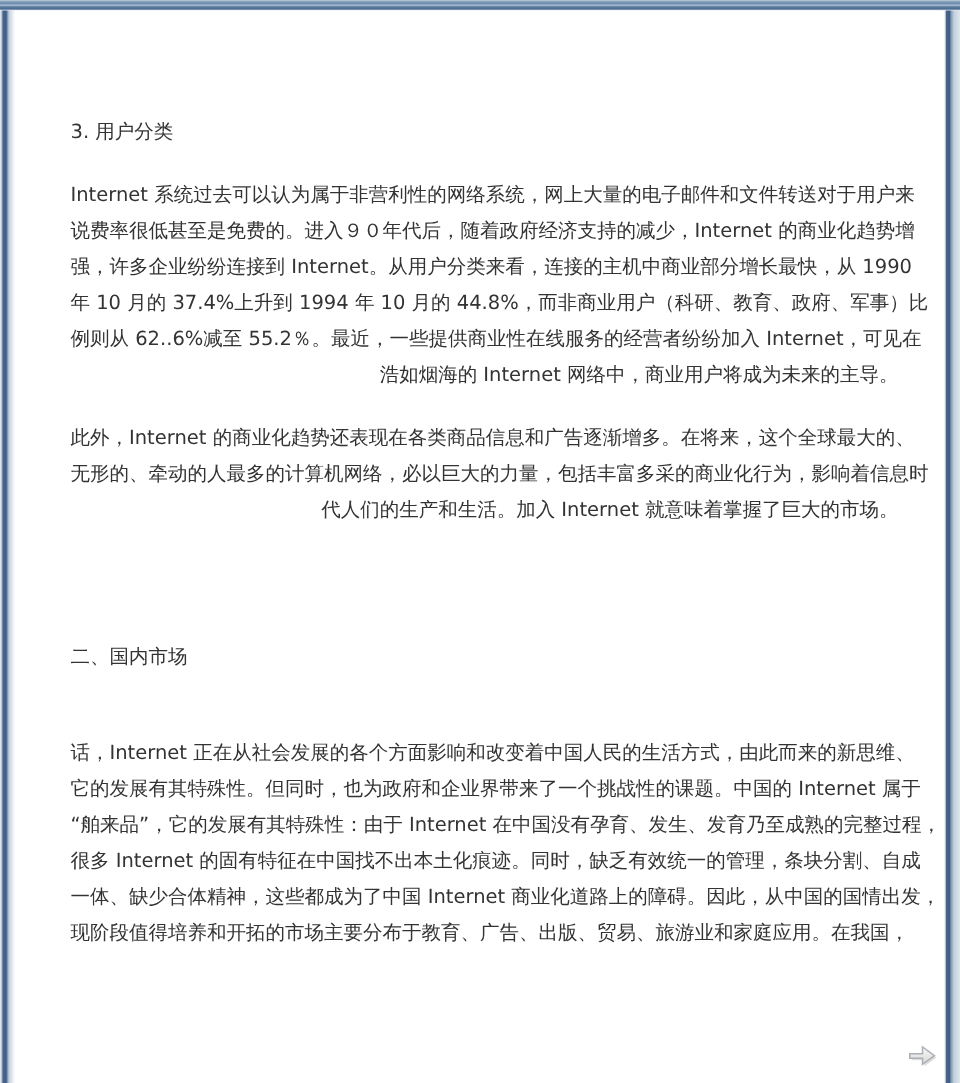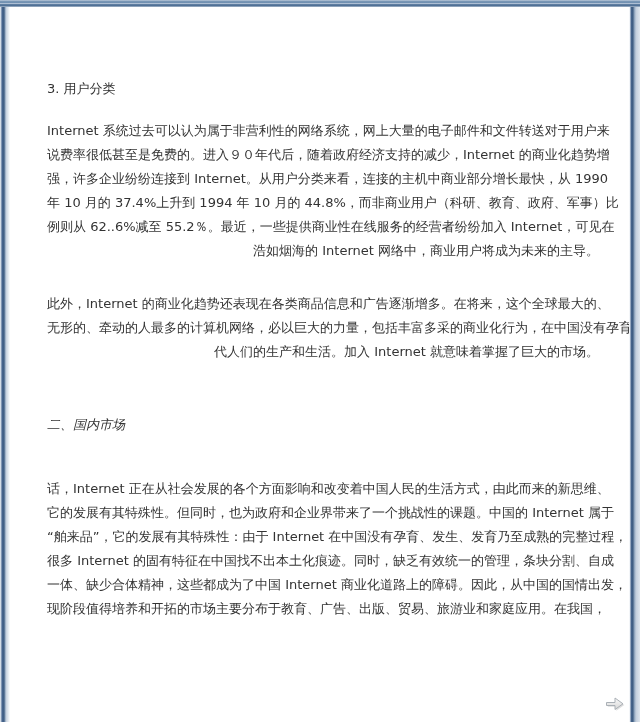--- a/index.html
+++ b/index.html
@@ -46,22 +46,22 @@
     overflow: hidden;
     color: #333333;
     font-size: 13px;
     line-height: 24px;
   }
   .heading { line-height: 24px; white-space: nowrap; }
   .para { }
   .line { line-height: 24px; white-space: nowrap; text-align: right; }
   .line.indent { text-indent: 2em; }
   .m18 { margin-top: 18px; }
-  .m13 { margin-top: 29px; }
-  .m49 { margin-top: 49px; font-style: italic; }
+  .m13 { margin-top: 18px; }
+  .m49 { margin-top: 74px; }
   .m40 { margin-top: 40px; }
   
   .next-arrow {
     position: absolute;
     left: 604px; top: 694px;
     width: 22px; height: 19px;
     cursor: pointer;
   }
 </style>
 </head>
@@ -79,21 +79,21 @@
     <div class="line">Internet 系统过去可以认为属于非营利性的网络系统，网上大量的电子邮件和文件转送对于用户来</div>
     <div class="line">说费率很低甚至是免费的。进入９０年代后，随着政府经济支持的减少，Internet 的商业化趋势增</div>
     <div class="line">强，许多企业纷纷连接到 Internet。从用户分类来看，连接的主机中商业部分增长最快，从 1990</div>
     <div class="line">年 10 月的 37.4%上升到 1994 年 10 月的 44.8%，而非商业用户（科研、教育、政府、军事）比</div>
     <div class="line">例则从 62..6%减至 55.2％。最近，一些提供商业性在线服务的经营者纷纷加入 Internet，可见在</div>
     <div class="line">浩如烟海的 Internet 网络中，商业用户将成为未来的主导。</div>
   </div>
 
   <div class="para m13">
     <div class="line">此外，Internet 的商业化趋势还表现在各类商品信息和广告逐渐增多。在将来，这个全球最大的、</div>
-    <div class="line">无形的、牵动的人最多的计算机网络，必以巨大的力量，包括丰富多采的商业化行为，在中国没有孕育</div>
+    <div class="line">无形的、牵动的人最多的计算机网络，必以巨大的力量，包括丰富多采的商业化行为，影响着信息时</div>
     <div class="line">代人们的生产和生活。加入 Internet 就意味着掌握了巨大的市场。</div>
   </div>
 
   <div class="heading m49">二、国内市场</div>
 
   <div class="para m40">
     <div class="line">话，Internet 正在从社会发展的各个方面影响和改变着中国人民的生活方式，由此而来的新思维、</div>
     <div class="line">它的发展有其特殊性。但同时，也为政府和企业界带来了一个挑战性的课题。中国的 Internet 属于</div>
     <div class="line">“舶来品”，它的发展有其特殊性：由于 Internet 在中国没有孕育、发生、发育乃至成熟的完整过程，</div>
     <div class="line">很多 Internet 的固有特征在中国找不出本土化痕迹。同时，缺乏有效统一的管理，条块分割、自成</div>

